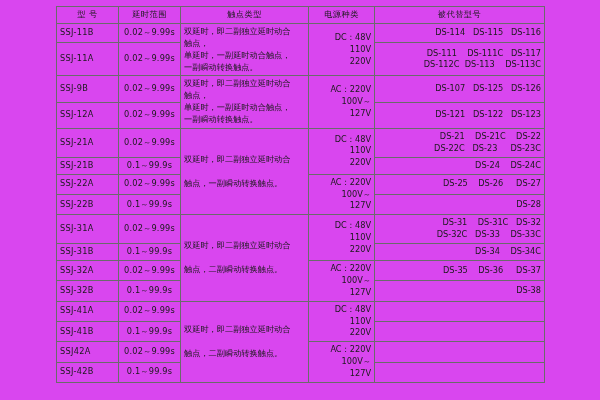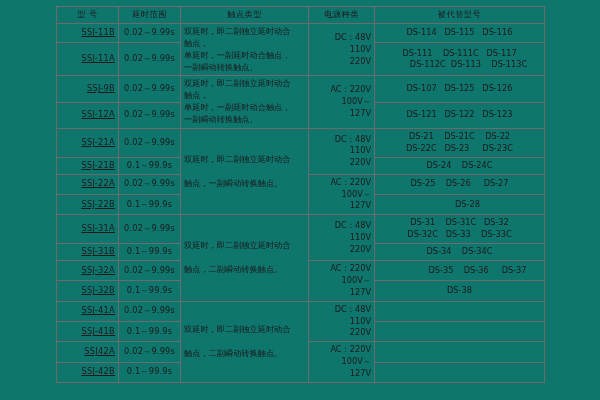--- a/index.html
+++ b/index.html
@@ -11,21 +11,21 @@
     width: 600px;
     height: 400px;
     font-family: "DejaVu Sans", sans-serif;
     color: #1a1a1a;
     overflow: hidden;
   }
   .page {
     position: relative;
     width: 600px;
     height: 400px;
-    background: #0f766e;
+    background: #d946ef;
     box-sizing: border-box;
     padding: 6px 56px 6px 56px;
   }
   table.spec {
     border-collapse: collapse;
     width: 488px;
     table-layout: fixed;
     border: 1px solid #6b6b6b;
   }
   table.spec th, table.spec td {
@@ -42,40 +42,39 @@
     padding: 4px 2px;
     letter-spacing: 0.5px;
   }
   col.c-model { width: 62px; }
   col.c-range { width: 62px; }
   col.c-contact { width: 128px; }
   col.c-power { width: 66px; }
   col.c-replace { width: 170px; }
 
   td.model {
-    text-align: right;
+    text-align: left;
     letter-spacing: 0.3px;
-    text-decoration: underline;
   }
   td.range {
     text-align: center;
     letter-spacing: 0.2px;
   }
   td.contact {
     text-align: left;
     padding-left: 5px;
     line-height: 1.7;
   }
   td.power {
     text-align: right;
     padding-left: 7px;
     line-height: 1.6;
   }
   td.replace {
-    text-align: center;
+    text-align: right;
     padding-left: 8px;
     line-height: 1.7;
   }
   .repl-line {
     white-space: pre;
   }
   .contact-line { display: block; }
   .power-line { display: block; }
 </style>
 </head>

